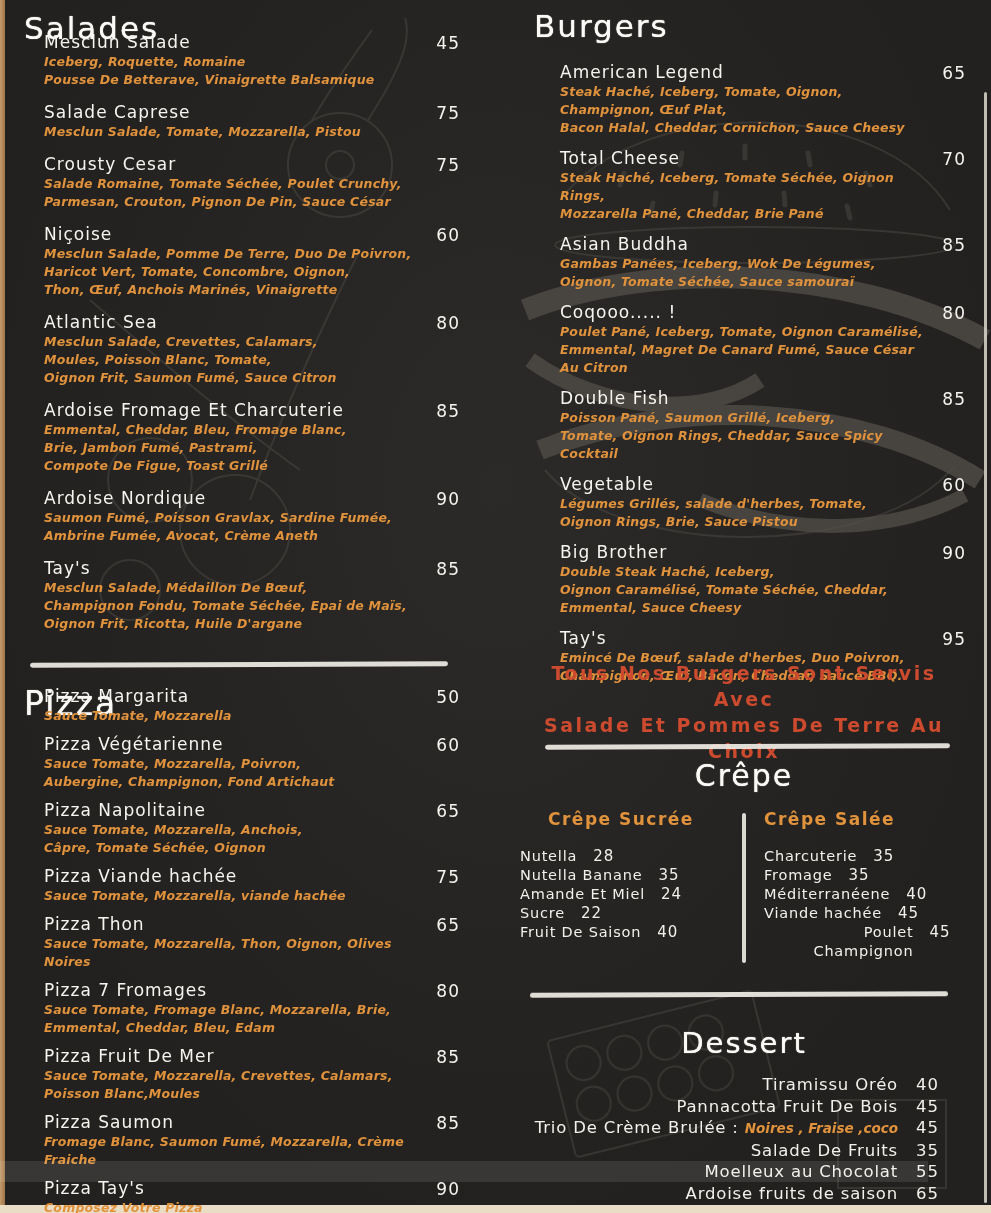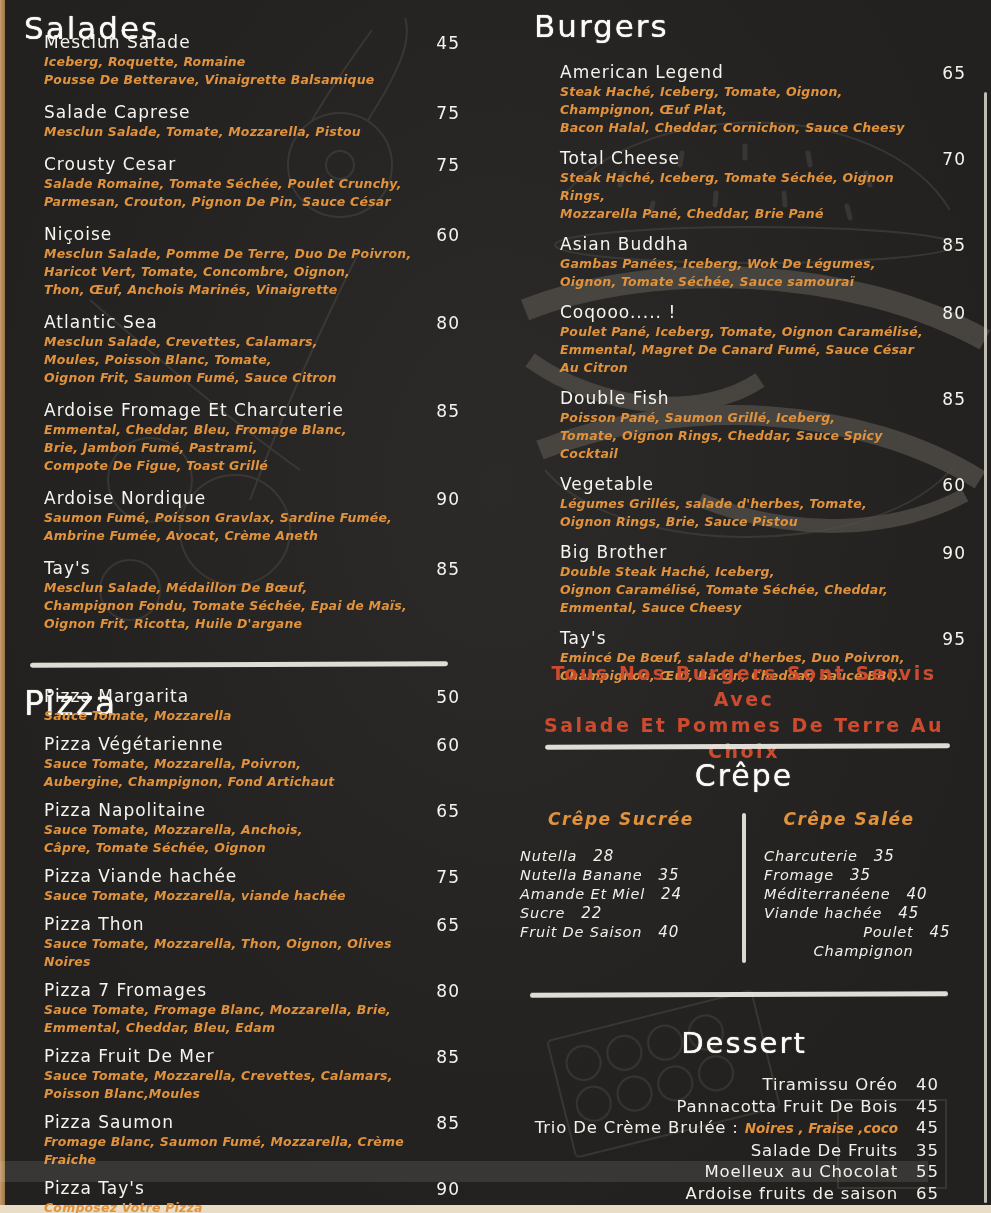--- a/index.html
+++ b/index.html
@@ -37,25 +37,25 @@
   .pizza-col .menu-item{margin-bottom:9px;}
   .col-right .menu-item{margin-bottom:11px;padding:0 40px;}
   .item-name{font-size:17px;line-height:21px;letter-spacing:1px;color:#f6f4ef;white-space:nowrap;}
   .item-desc{font-size:12.5px;line-height:18px;font-style:italic;font-weight:bold;color:#e0923c;white-space:pre-line;letter-spacing:.2px;}
   .item-price{position:absolute;right:2px;top:1px;font-size:17px;color:#f6f4ef;letter-spacing:1px;}
   
   .notice{position:absolute;left:520px;top:660px;width:448px;text-align:center;color:#cc4a2e;font-size:19px;line-height:26px;letter-spacing:2.5px;font-weight:bold;}
   
   .crepe{position:absolute;left:520px;top:758px;width:448px;}
   .crepe-title{text-align:center;font-size:30px;letter-spacing:2px;margin-bottom:16px;}
-  .crepe-cols{display:flex;align-items:flex-start;font-style:italic;}
+  .crepe-cols{display:flex;align-items:flex-start;}
   .crepe-sub{flex:1;}
   .crepe-sub-title{color:#e0923c;font-size:17px;letter-spacing:1.5px;font-weight:bold;margin-bottom:18px;}
   .crepe-sub-title.sucree{text-align:left;padding-left:28px;}
-  .crepe-sub-title.salee{text-align:center;padding-right:34px;}
+  .crepe-sub-title.salee{text-align:left;padding-right:34px;}
   .crepe-row{display:flex;align-items:baseline;line-height:19px;margin-bottom:0;}
   .crepe-row .c-name{font-size:14.5px;letter-spacing:.8px;text-align:right;}
   .crepe-row .c-price{width:40px;margin-left:16px;font-size:15px;text-align:left;letter-spacing:1px;}
   .crepe-sub.left-col{padding-right:18px;}
   .crepe-sub.right-col{padding-left:18px;}
   .crepe-vline{width:4px;height:150px;background:#f0ede6;border-radius:3px;opacity:.9;margin-top:4px;}
   
   .dessert{position:absolute;left:520px;top:1006px;width:448px;margin-top:20px;}
   .dessert-title{text-align:center;font-size:29px;letter-spacing:2px;margin-bottom:14px;}
   .dessert-row{display:flex;justify-content:flex-end;align-items:baseline;line-height:21.5px;position:relative;padding-right:6px;}

